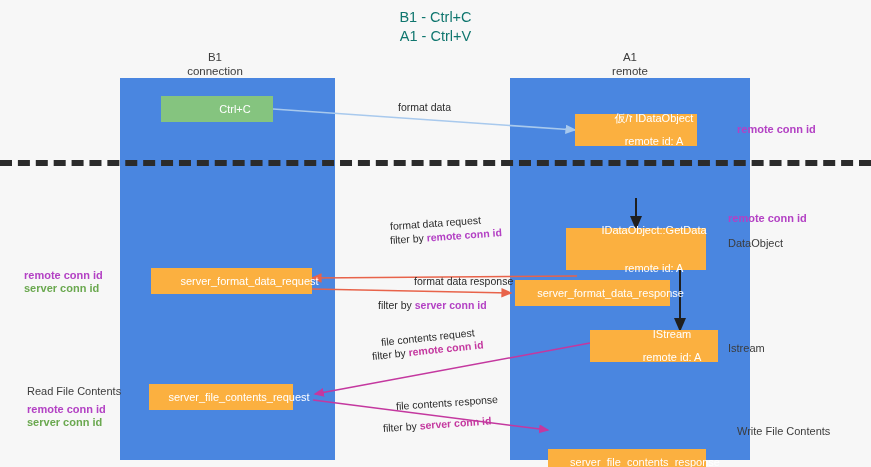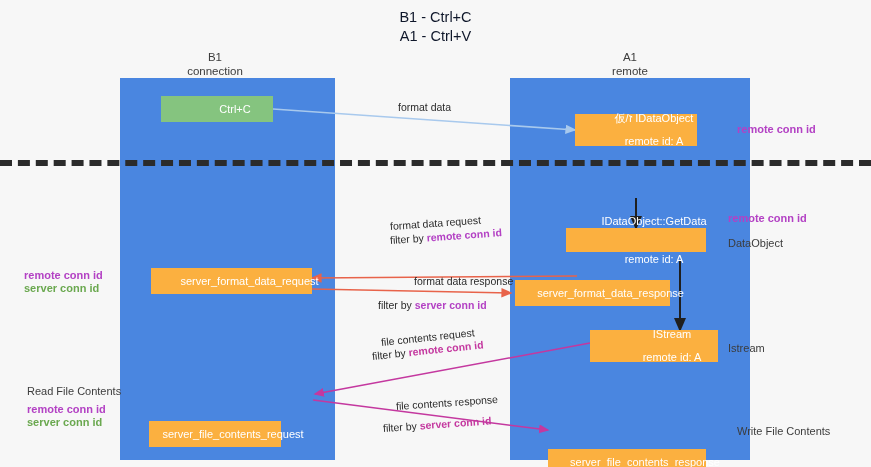--- a/index.html
+++ b/index.html
@@ -26,21 +26,21 @@
     font-size: 11.5px;
     line-height: 14px;
     white-space: pre-line;
   }
   .page-title {
     position: absolute;
     left: 0;
     top: 8px;
     width: 871px;
     text-align: center;
-    color: #0f172a;
+    color: #0f766e;
     font-size: 14.5px;
     line-height: 19px;
     white-space: pre-line;
   }
   .node {
     position: absolute;
     box-sizing: border-box;
     display: flex;
     flex-direction: column;
     align-items: center;
@@ -142,39 +142,39 @@
   <div class="node green" style="left:161px; top:96px; width:112px; height:26px;">
     <span>Ctrl+C</span>
   </div>
 
   <div class="node orange" style="left:575px; top:114px; width:122px; height:32px;">
     <span>仮/ז IDataObject</span>
     <span class="l2">remote id: A</span>
   </div>
 
 
-  <div class="node orange" style="left:566px; top:228px; width:140px; height:24px;gap:15px;">
+  <div class="node orange" style="left:566px; top:228px; width:140px; height:42px;gap:15px;">
     <span>IDataObject::GetData</span>
     <span class="l2">remote id: A</span>
   </div>
 
   <div class="node orange" style="left:151px; top:268px; width:161px; height:26px;">
     <span>server_format_data_request</span>
   </div>
 
   <div class="node orange" style="left:515px; top:280px; width:155px; height:26px;">
     <span>server_format_data_response</span>
   </div>
 
   <div class="node orange" style="left:590px; top:330px; width:128px; height:32px;">
     <span>IStream</span>
     <span class="l2">remote id: A</span>
   </div>
 
-  <div class="node orange" style="left:149px; top:384px; width:132px; height:26px;margin-top:37px;">
+  <div class="node orange" style="left:149px; top:384px; width:144px; height:26px;">
     <span>server_file_contents_request</span>
   </div>
 
   <div class="node orange" style="left:548px; top:417px; width:158px; height:26px;margin-top:32px;">
     <span>server_file_contents_response</span>
   </div>
 
   <div class="edge-label" style="left:398px; top:100px;">
     <span>format data</span>
   </div>

